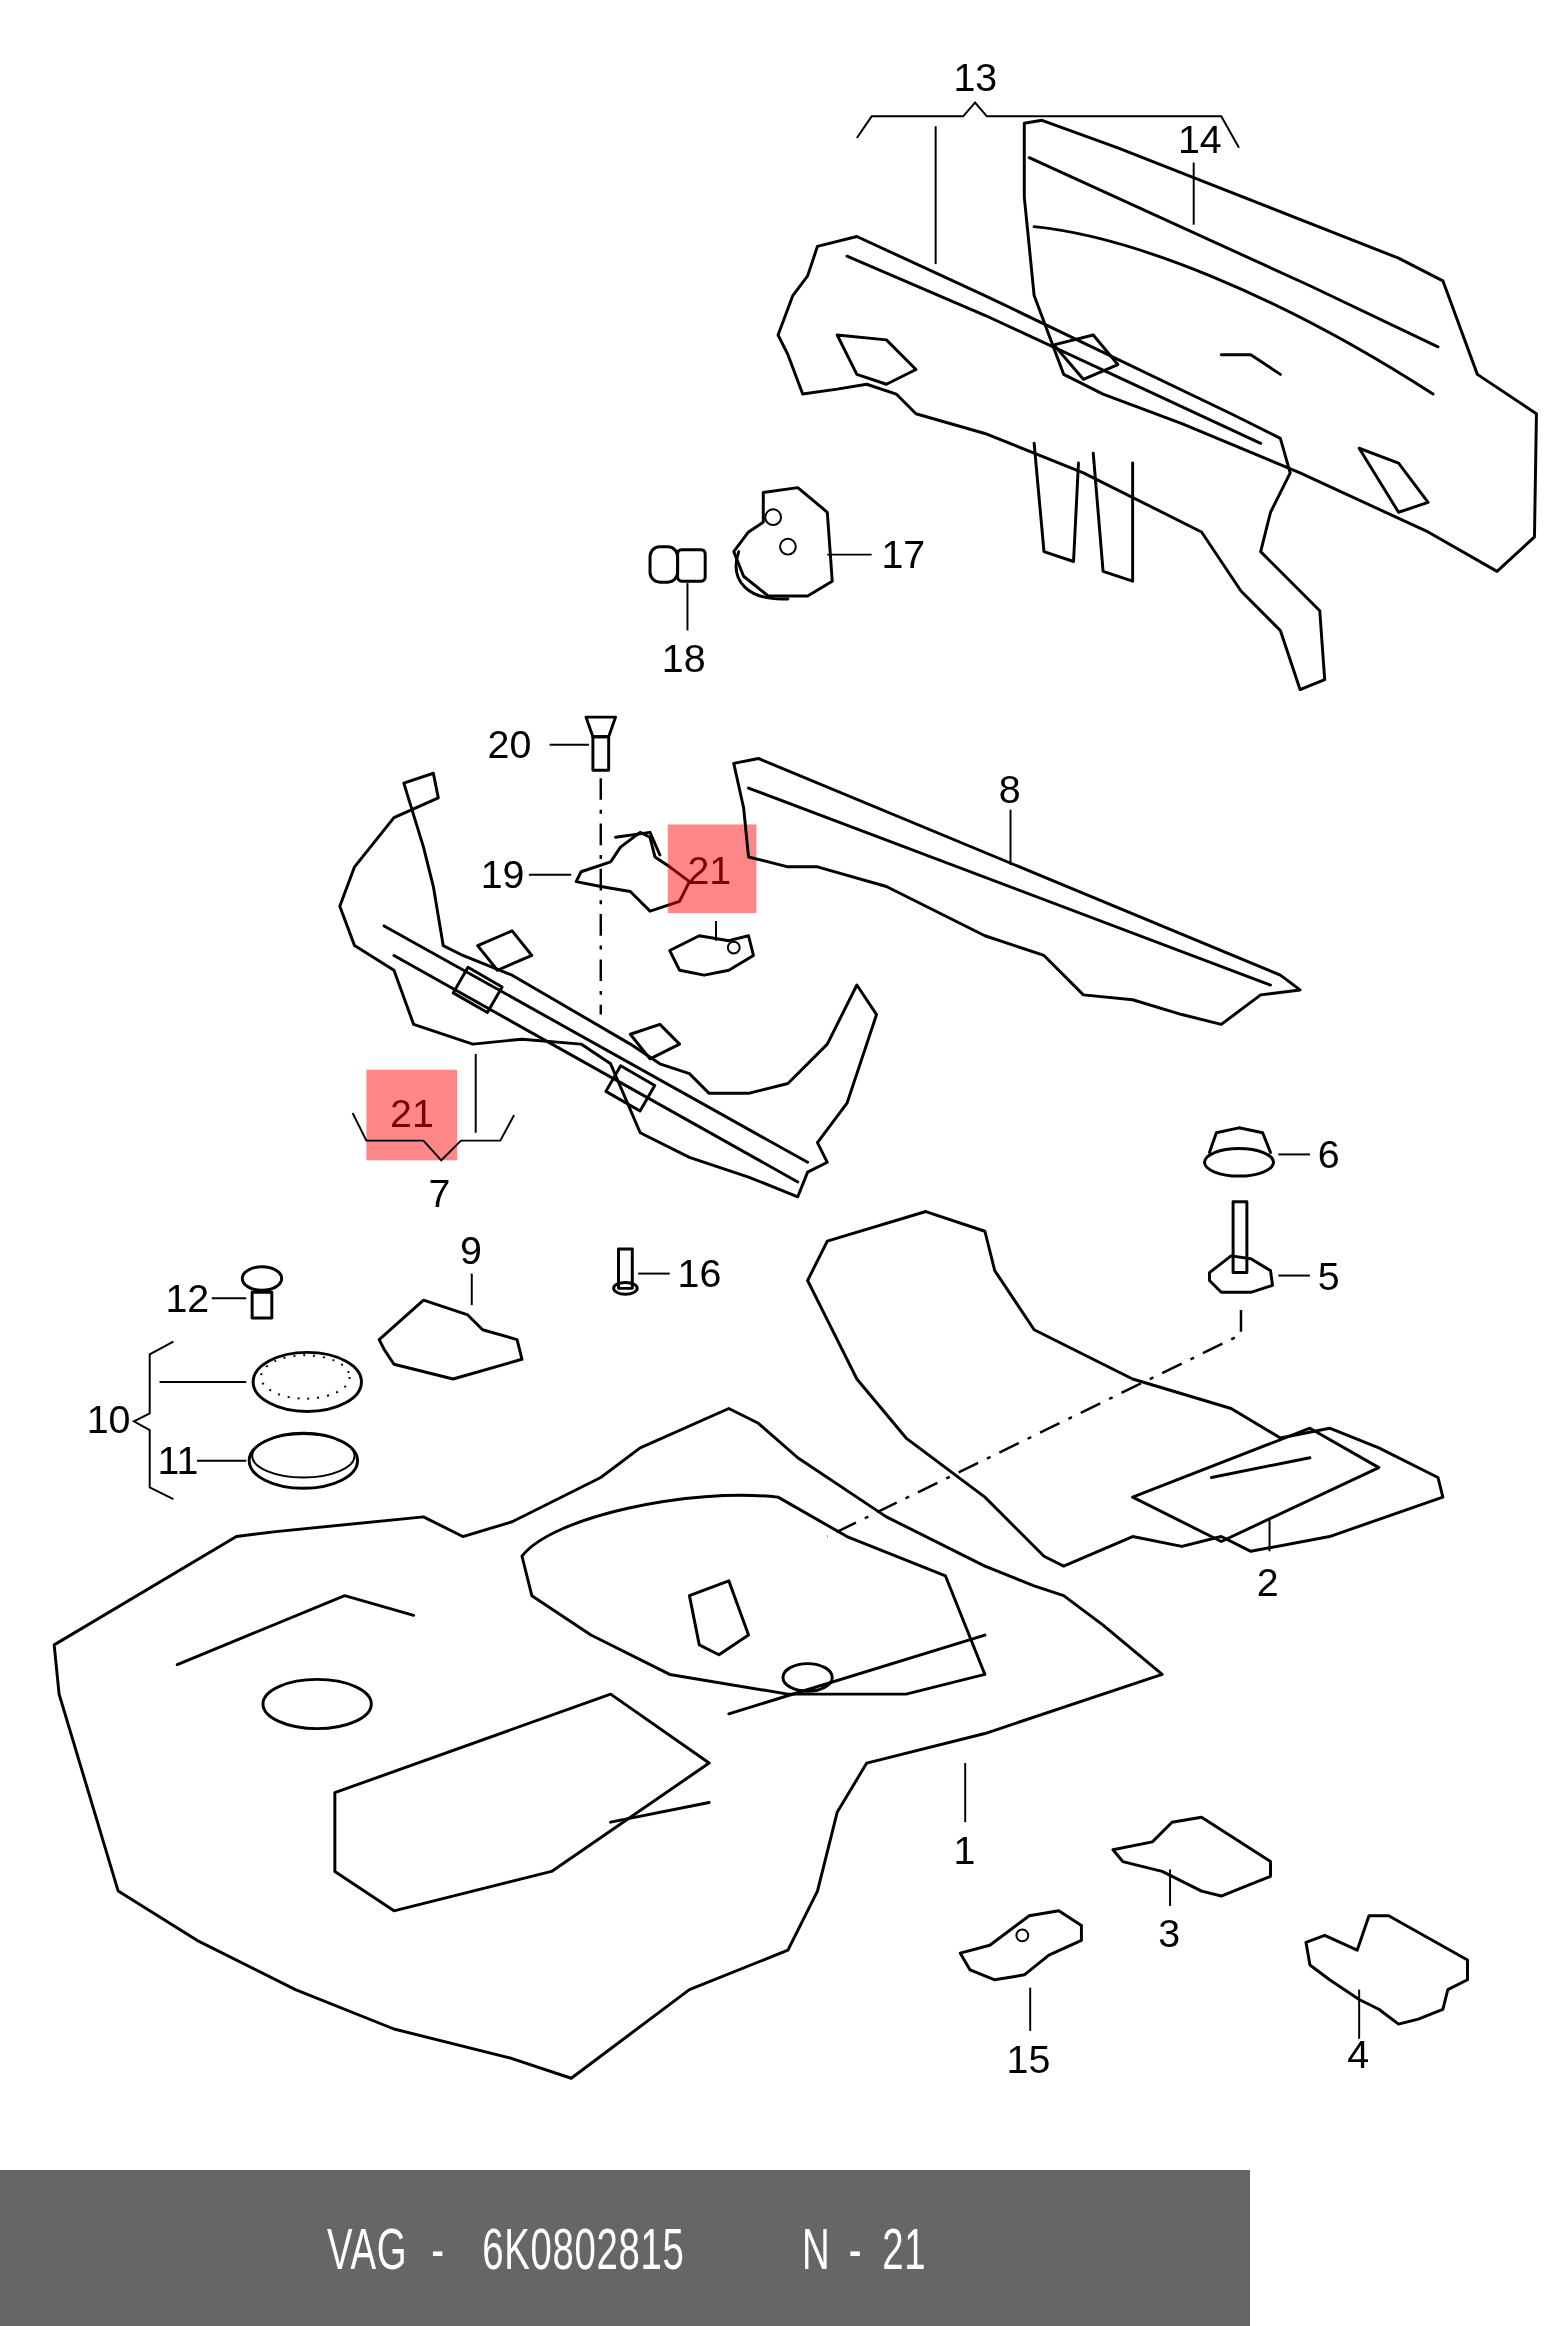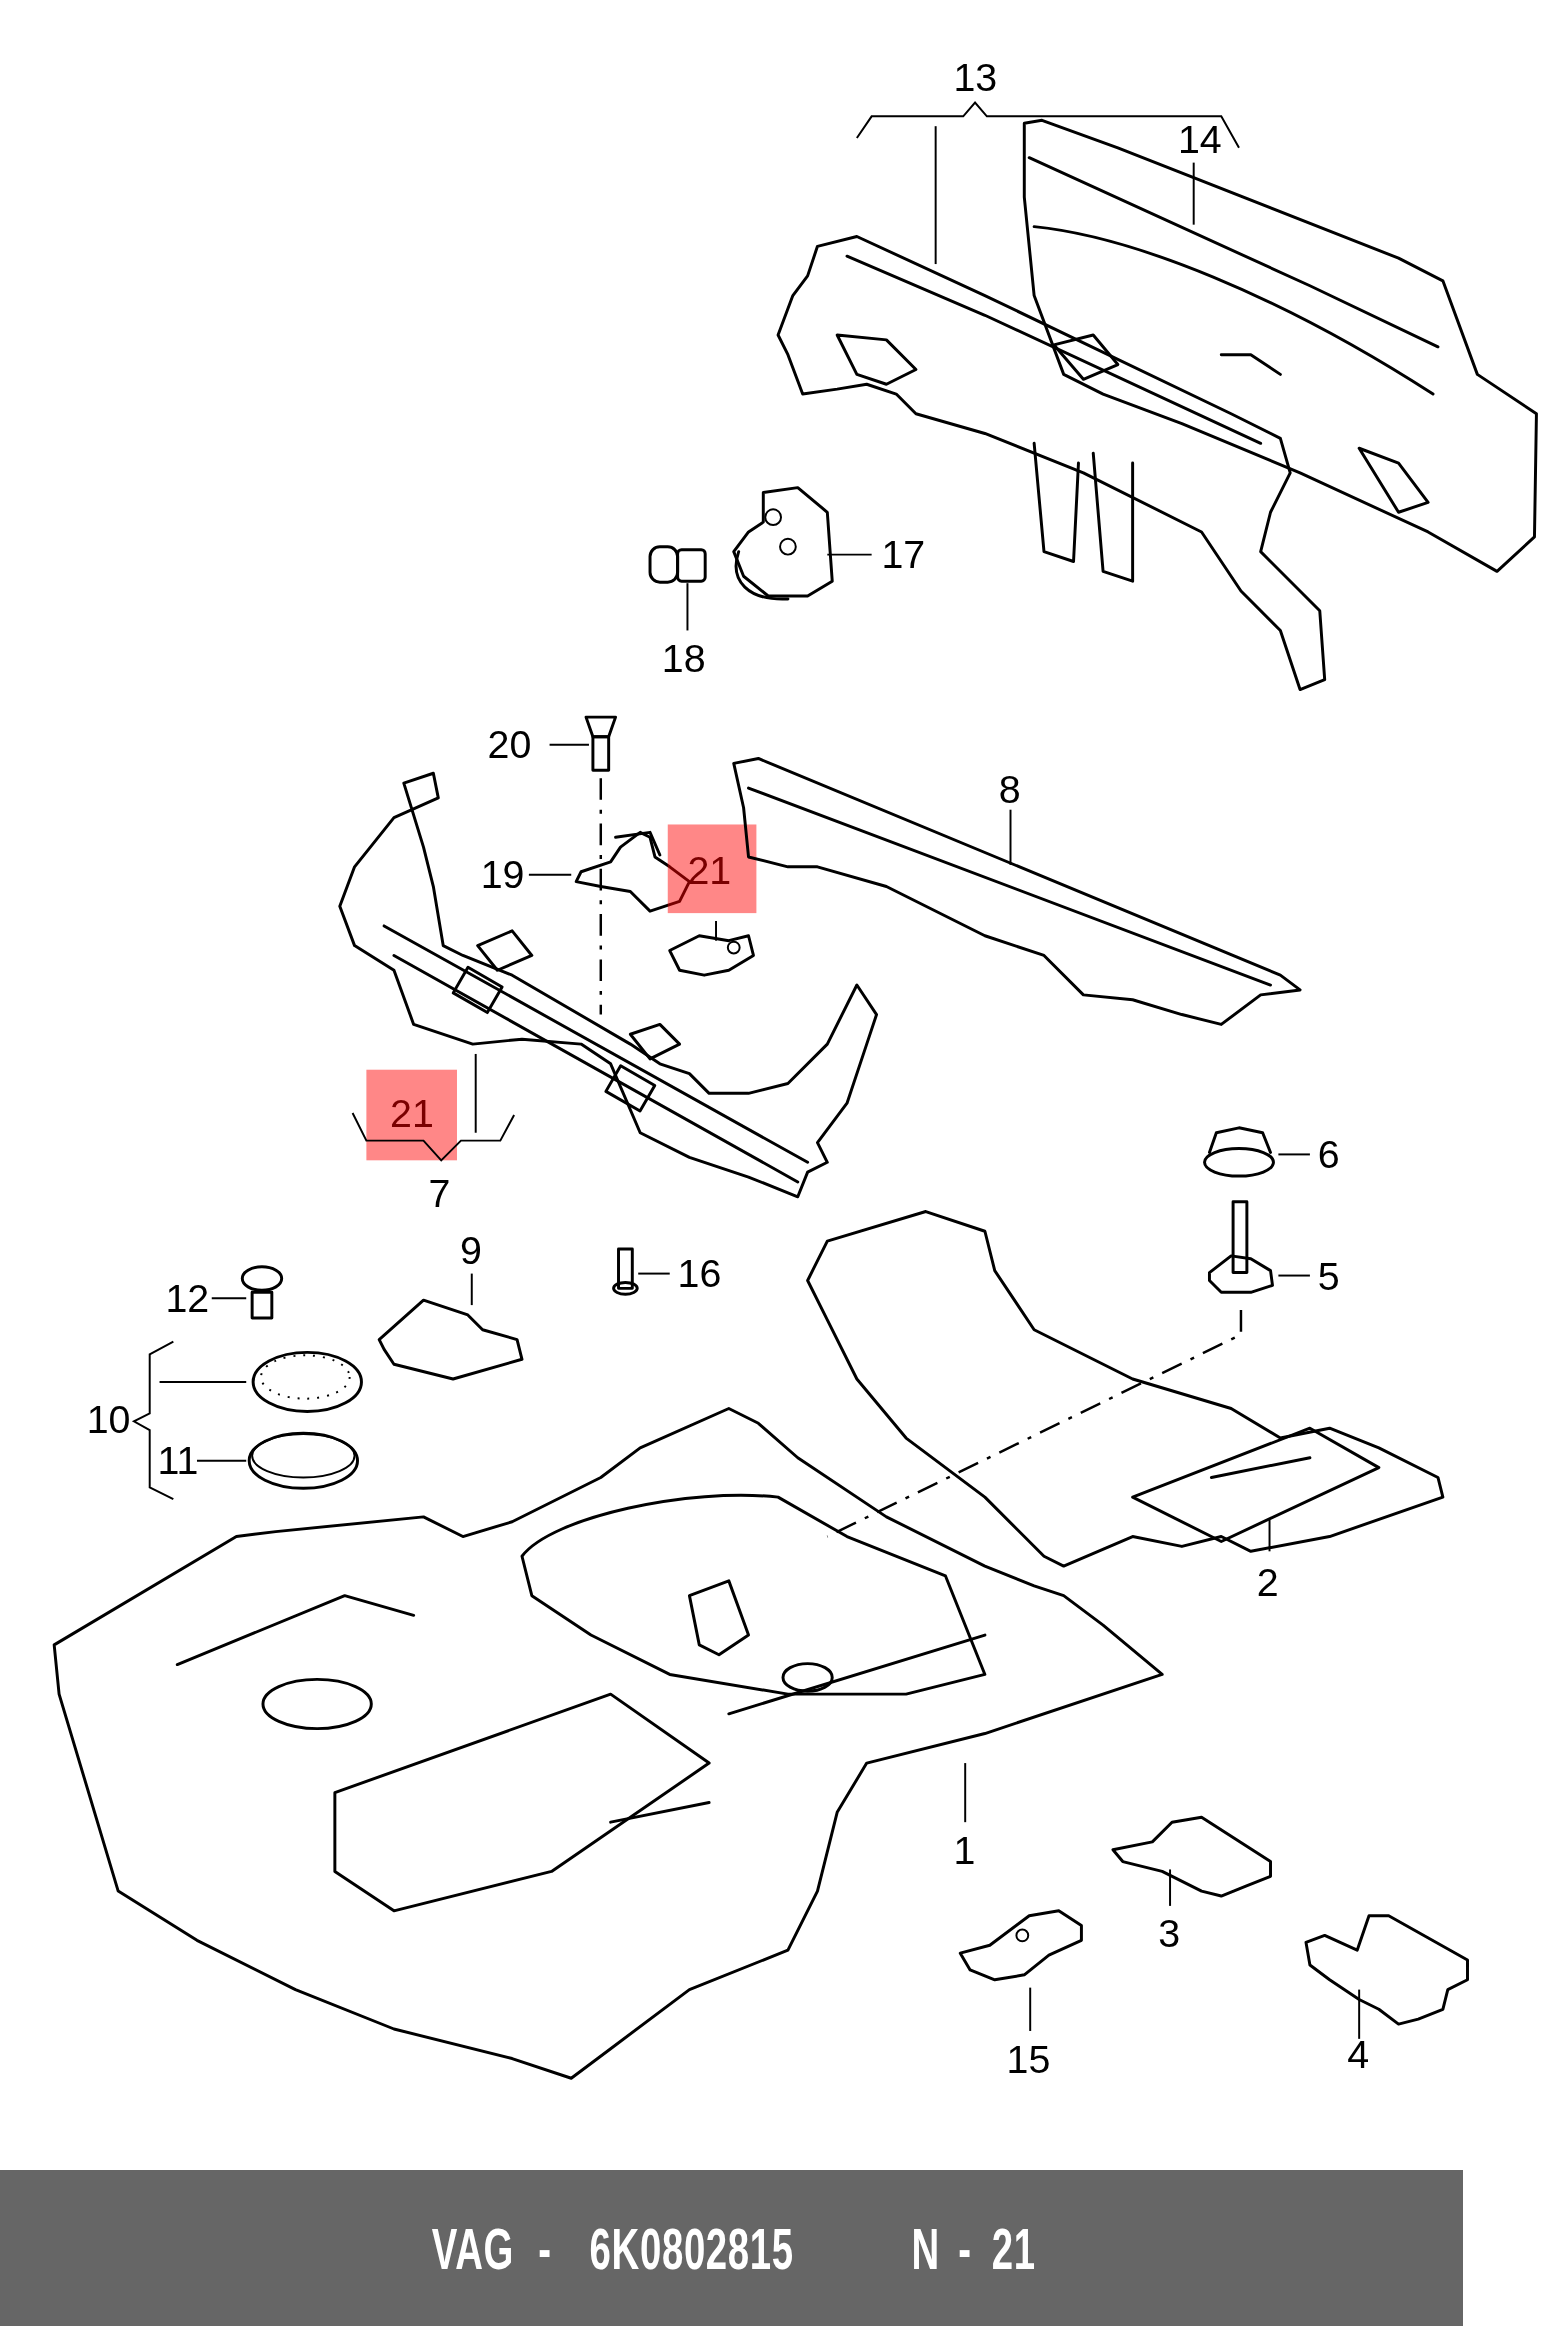--- a/index.html
+++ b/index.html
@@ -4,21 +4,21 @@
 <style>
   html, body { margin: 0; padding: 0; background: #ffffff; }
   body { width: 1565px; height: 2327px; position: relative; overflow: hidden; font-family: "Liberation Sans", sans-serif; }
   #diagram { position: absolute; left: 0; top: 0; width: 1565px; height: 2167px; }
   .ln { fill: none; stroke: #000; stroke-width: 3; stroke-linejoin: round; stroke-linecap: round; }
   .thin { fill: none; stroke: #000; stroke-width: 2; }
   .dash { fill: none; stroke: #000; stroke-width: 2.5; stroke-dasharray: 22 10 4 10; }
   .lbl { font-family: "Liberation Sans", sans-serif; font-size: 40px; fill: #000; }
   .hl { fill: #ff0000; fill-opacity: 0.47; }
   .hl-text { font-family: "Liberation Sans", sans-serif; font-size: 40px; fill: #7a0000; }
-  #footer { position: absolute; left: 0; top: 2170px; width: 1463px; height: 157px; background: #666666; display: flex; align-items: center; justify-content: center; font-weight: bold; }
+  #footer { position: absolute; left: 0; top: 2170px; width: 1250px; height: 157px; background: #666666; display: flex; align-items: center; justify-content: center; }
   #footer span { color: #ffffff; font-family: "Liberation Sans", sans-serif; font-size: 57px; transform: scaleX(0.82); display: inline-block; letter-spacing: 1px; }
   .gap { display: inline-block; width: 79px; }
 </style>
 </head>
 <body>
 
 <svg id="diagram" viewBox="0 0 1589 2200" xmlns="http://www.w3.org/2000/svg">
 
   <g>
     <path class="ln" d="M1040 125 L1058 122 L1135 150 L1420 262 L1465 285 L1500 380 L1560 420 L1558 545 L1520 580 L1450 540 L1320 480 L1200 430 L1120 400 L1080 380 L1050 300 L1040 200 Z"></path>

